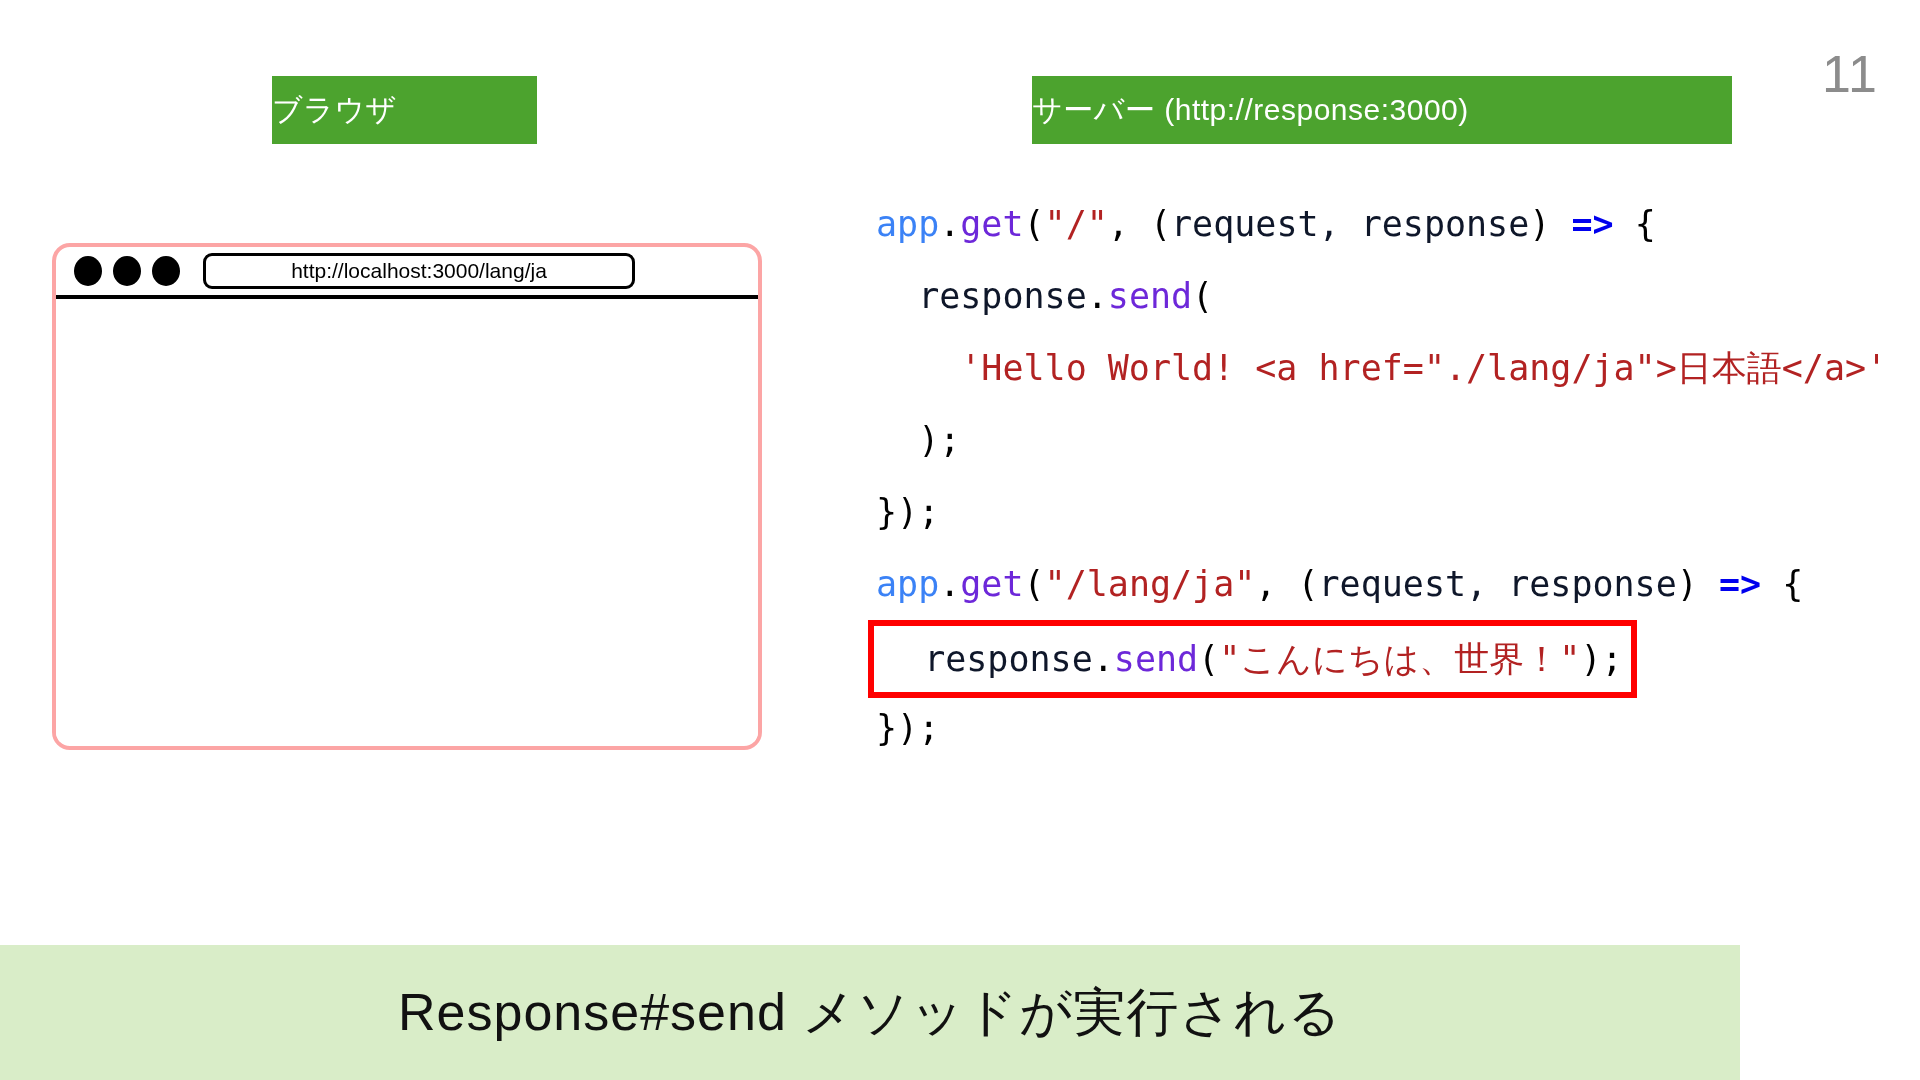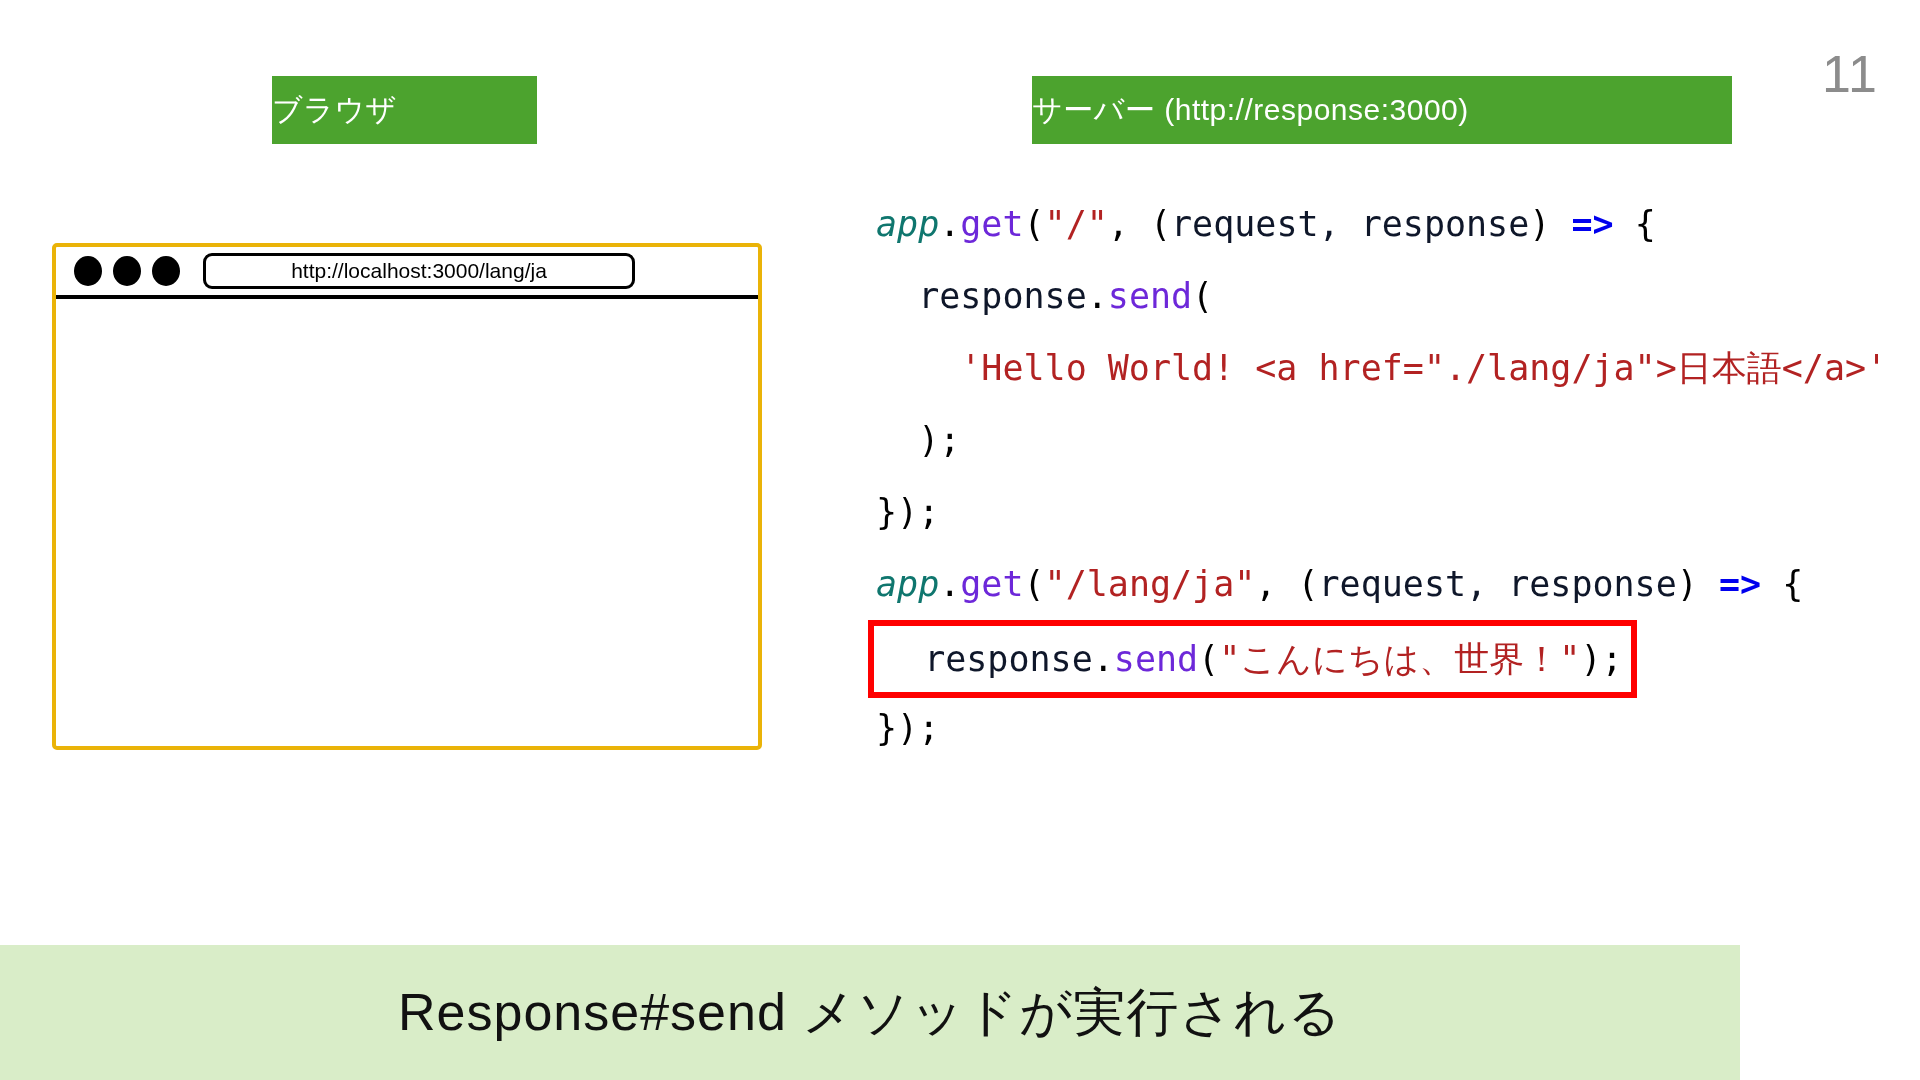--- a/index.html
+++ b/index.html
@@ -53,22 +53,22 @@
     font-size: 30px;
   }
 
   
   #browser-window {
     position: absolute;
     left: 52px;
     top: 243px;
     width: 710px;
     height: 507px;
-    border: 4px solid #eab308;
-    border-radius: 5px;
+    border: 4px solid #fca5a5;
+    border-radius: 18px;
     background: #ffffff;
     box-sizing: border-box;
     overflow: hidden;
   }
   #browser-chrome {
     position: relative;
     height: 52px;
     border-bottom: 4px solid #000000;
     display: flex;
     align-items: center;
@@ -114,21 +114,21 @@
     font-family: "DejaVu Sans Mono", monospace;
     font-size: 35px;
     line-height: 72px;
     white-space: pre;
     color: #000000;
   }
   .code-line {
     position: relative;
     height: 72px;
   }
-  .tok-obj      { color: #0f766e; font-style: italic; }      
+  .tok-obj      { color: #3b82f6; }      
   .tok-method   { color: #6d28d9; }      
   .tok-string   { color: #B22222; }      
   .tok-param    { color: #0f172a; }      
   .tok-arrow    { color: #0000EE; font-weight: bold; }
   .tok-punct    { color: #000000; }
 
   
   #highlight-line {
     display: inline-block;
     border: 6px solid #FF0000;

